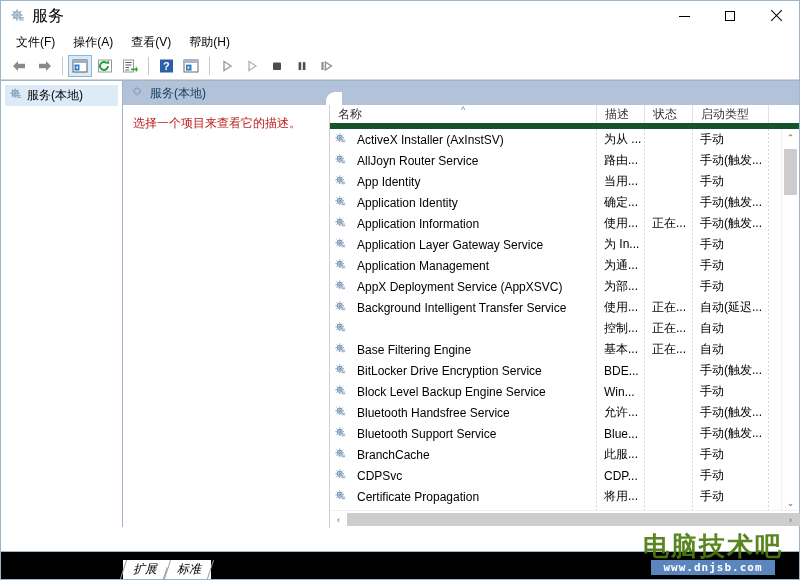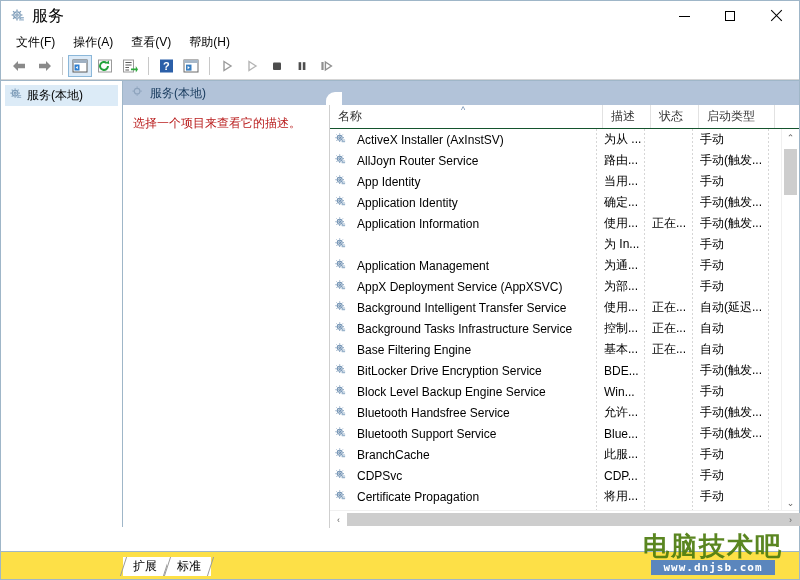--- a/index.html
+++ b/index.html
@@ -102,35 +102,35 @@
   .desc-pane .txt{font-size:12px;color:#b91c1c;line-height:16px;}
 
   .list-pane{
     flex:1;box-sizing:border-box;background:#fff;position:relative;
     border-left:1px solid #cfcfcf;
   }
 
   
   .lhdr{
     display:flex;height:24px;box-sizing:border-box;
-    border-bottom:1px solid #14532d;background:#fff;
+    border-bottom:6px solid #14532d;background:#fff;
     position:relative;
   }
   .lhdr .col{
     box-sizing:border-box;font-size:12px;color:#333;
     display:flex;align-items:center;padding-left:8px;position:relative;
     cursor:default;
   }
   .lhdr .col + .col{border-left:1px solid #e2e2e2;}
   .sortmark{
     position:absolute;left:50%;top:0px;font-size:9px;color:#6b8ab0;
     transform:translateX(-50%);
   }
   .col-name{width:266px;}
-  .col-desc{width:48px;margin-left:6px;}
+  .col-desc{width:48px;}
   .col-state{width:48px;}
   .col-start{width:76px;}
   .col-logon{flex:1;min-width:0;}
 
   
   .rows{
     position:absolute;left:0;right:17px;top:24px;bottom:17px;overflow:hidden;
   }
   .row{display:flex;height:21px;align-items:center;cursor:default;}
   .cell{
@@ -174,21 +174,21 @@
     font-size:9px;color:#606060;cursor:default;
   }
   .hscroll .thumb{
     position:absolute;left:17px;width:700px;height:13px;top:2px;background:#cdcdcd;
     cursor:default;
   }
 
   
   .bottombar{
     position:absolute;left:0;right:0;bottom:0;height:28px;
-    background:#fde047;display:flex;align-items:center;
+    background:#000000;display:flex;align-items:flex-end;font-style:italic;
   }
   .tabstrip{
     margin-left:122px;display:flex;align-items:flex-end;height:21px;
     position:relative;
   }
   .tab{
     position:relative;height:19px;padding:0 10px 0 10px;
     display:flex;align-items:center;font-size:12px;color:#000;cursor:default;
     background:#fff;
   }
@@ -607,20 +607,21 @@
     <line x1="3.2" y1="3.2" x2="4.2" y2="4.2"></line>
                         <line x1="9.8" y1="9.8" x2="10.8" y2="10.8"></line>
     <line x1="10.8" y1="3.2" x2="9.8" y2="4.2"></line>
                         <line x1="4.2" y1="9.8" x2="3.2" y2="10.8"></line>
   </g>
   <g fill="#9ab4cc">
                         <rect x="9.2" y="9.2" width="4.6" height="1.3" rx="0.5"></rect>
                         <rect x="9.2" y="11.2" width="4.6" height="1.3" rx="0.5"></rect>
                       </g>
 </svg></span>
+                  <span class="nm">Application Layer Gateway Service</span>
                 </div>
                 <div class="cell desc">为 In...</div>
                 <div class="cell state"></div>
                 <div class="cell start">手动</div>
                 <div class="cell logon"></div>
               </div>
               <div class="row">
                 <div class="cell name">
                   <span><svg width="13" height="13" viewBox="0 0 16 16">
   <g fill="none" stroke="#6f90b2" stroke-width="1.3">
@@ -722,21 +723,20 @@
     <line x1="3.2" y1="3.2" x2="4.2" y2="4.2"></line>
                         <line x1="9.8" y1="9.8" x2="10.8" y2="10.8"></line>
     <line x1="10.8" y1="3.2" x2="9.8" y2="4.2"></line>
                         <line x1="4.2" y1="9.8" x2="3.2" y2="10.8"></line>
   </g>
   <g fill="#9ab4cc">
                         <rect x="9.2" y="9.2" width="4.6" height="1.3" rx="0.5"></rect>
                         <rect x="9.2" y="11.2" width="4.6" height="1.3" rx="0.5"></rect>
                       </g>
 </svg></span>
-                  <span class="nm">Background Tasks Infrastructure Service</span>
                 </div>
                 <div class="cell desc">控制...</div>
                 <div class="cell state">正在...</div>
                 <div class="cell start">自动</div>
                 <div class="cell logon"></div>
               </div>
               <div class="row">
                 <div class="cell name">
                   <span><svg width="13" height="13" viewBox="0 0 16 16">
   <g fill="none" stroke="#6f90b2" stroke-width="1.3">

